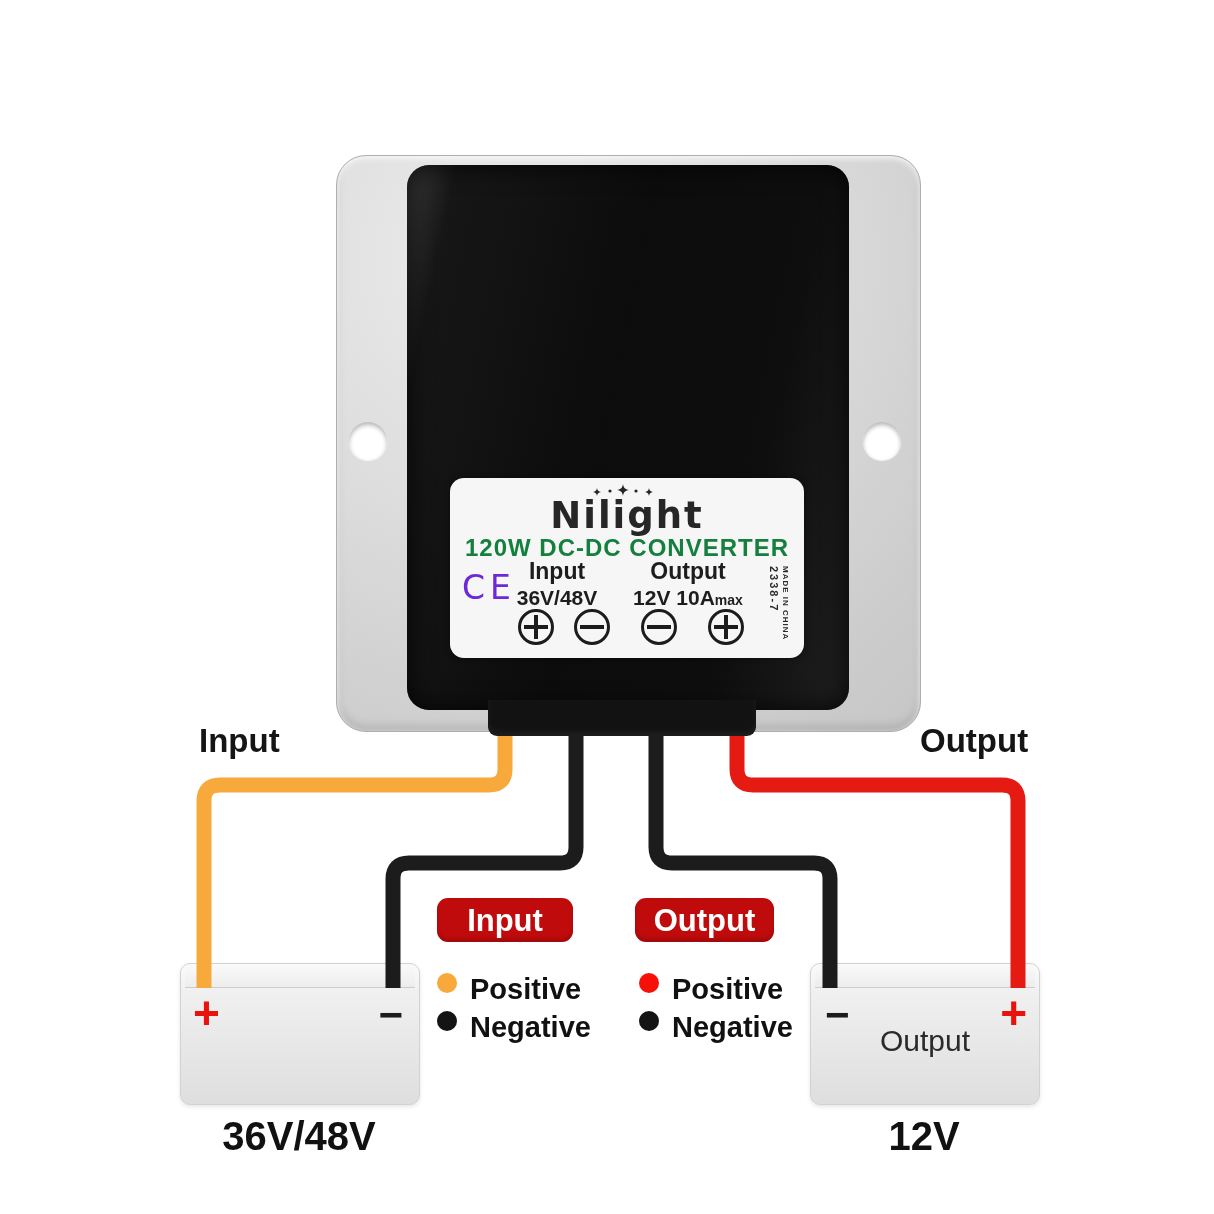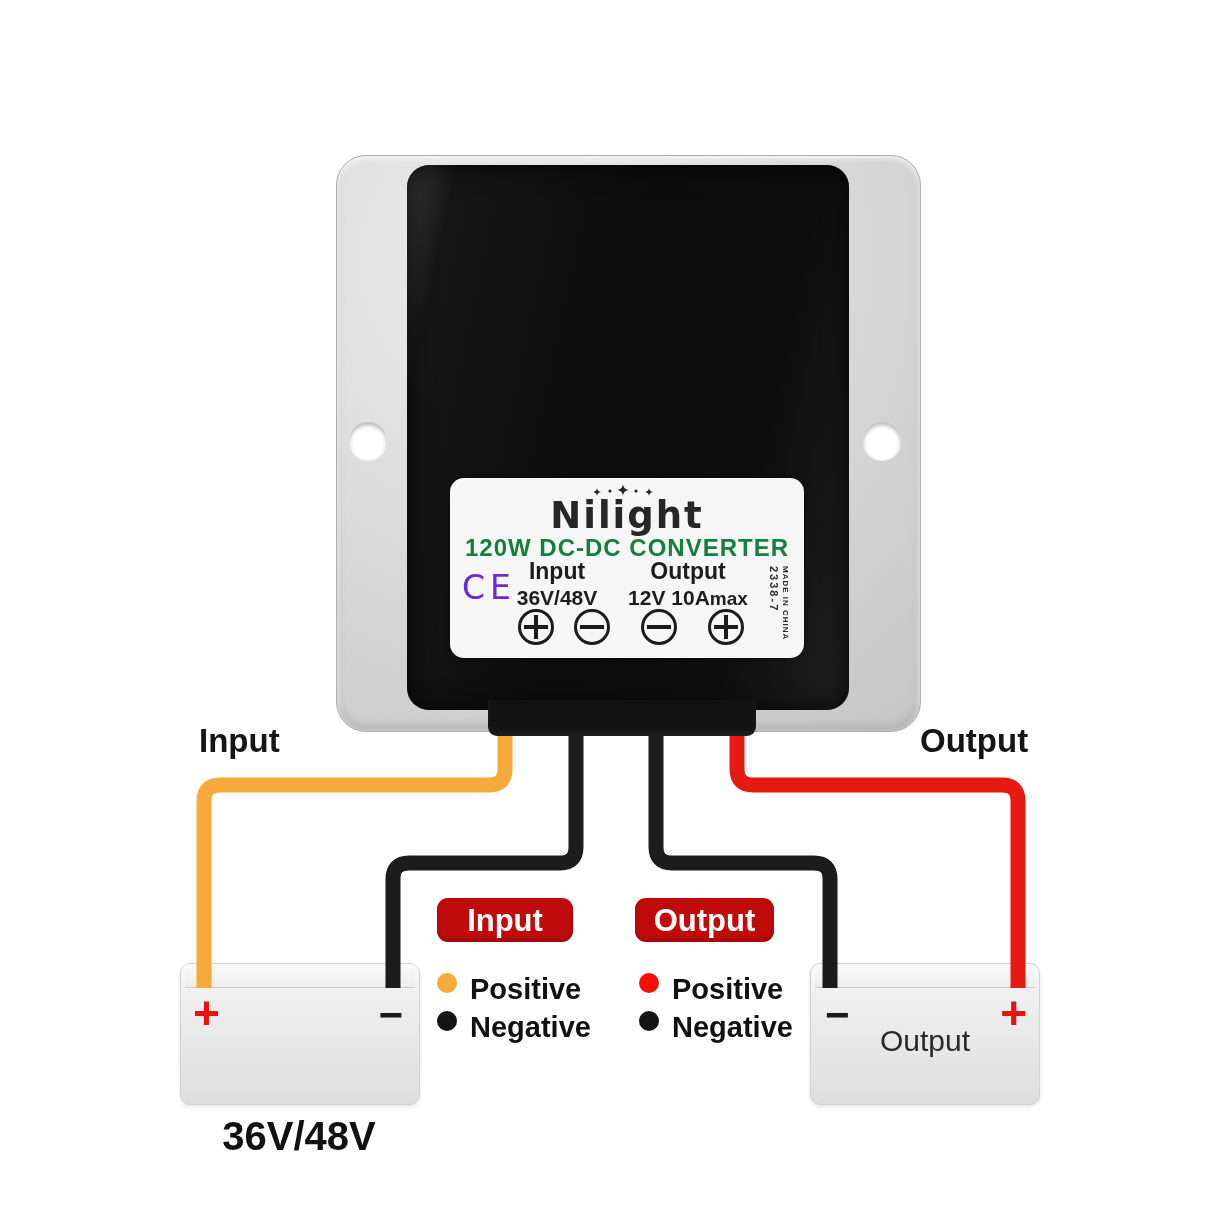--- a/index.html
+++ b/index.html
@@ -33,21 +33,21 @@
   .brand-row{left:0;top:6px;width:100%;text-align:center;}
   .sparkles{display:block;margin:0 auto -3px auto;}
   .brand{font-family:"DejaVu Sans",sans-serif;font-weight:bold;font-size:37px;line-height:1;letter-spacing:2px;color:#262626;}
   .model{left:0;top:56px;width:100%;text-align:center;font-weight:bold;font-size:24px;letter-spacing:1px;color:#15803d;}
   .ce{left:12px;top:90px;font-family:"DejaVu Sans",sans-serif;font-size:33px;letter-spacing:5px;color:#6d28d9;}
   .spec-col{top:80px;width:120px;text-align:center;}
   .spec-col .spec-label{font-weight:bold;font-size:23px;line-height:27px;color:#1d1d1d;}
   .spec-col .spec-value{font-weight:bold;font-size:21px;line-height:25px;color:#1d1d1d;white-space:nowrap;}
   .col-input{left:47px;}
   .col-output{left:178px;}
-  .sub{font-size:19px;font-weight:bold;}
+  .sub{font-size:14px;font-weight:bold;}
   .screw{width:30px;height:30px;border:3px solid #1c1c1c;border-radius:50%;background:#f6f6f6;
          transform:translate(-50%,-50%);}
   .screw::before{content:"";position:absolute;left:3px;right:3px;top:50%;margin-top:-2px;height:4px;background:#1c1c1c;}
   .screw.plus::after{content:"";position:absolute;top:3px;bottom:3px;left:50%;margin-left:-2px;width:4px;background:#1c1c1c;}
   .side-codes{right:14px;top:88px;writing-mode:vertical-lr;text-align:left;color:#2a2a2a;line-height:1.25;}
   .side-code{font-weight:bold;font-size:11px;letter-spacing:2px;display:block;}
   .side-origin{font-weight:bold;font-size:8px;letter-spacing:1px;display:block;}
 
   
   .wire-label{font-weight:bold;font-size:33px;color:#151515;line-height:1;}
@@ -170,14 +170,15 @@
       <div class="dot" style="background: rgb(245, 17, 8);"></div>
       <span>Positive</span>
     </div>
     <div class="row">
       <div class="dot" style="background: rgb(20, 20, 20);"></div>
       <span>Negative</span>
     </div>
   </div>
 
   <div class="abs voltage volt-battery">36V/48V</div>
+  <div class="abs voltage volt-device">12V</div>
 
 </div>
 
 </body></html>

